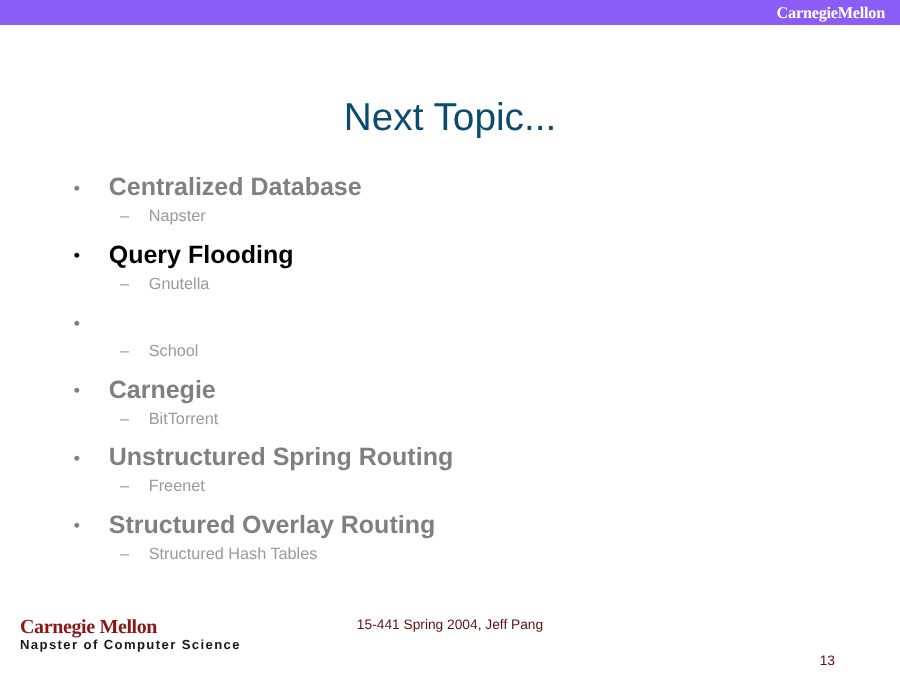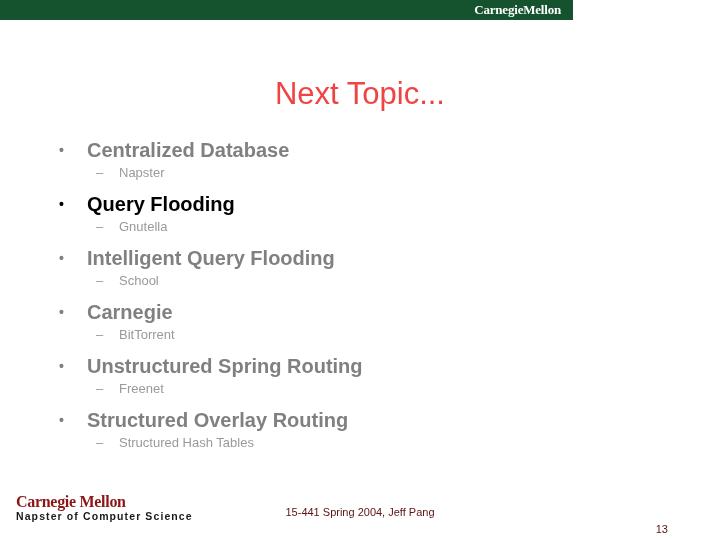--- a/index.html
+++ b/index.html
@@ -13,23 +13,23 @@
     font-family: "Liberation Sans", sans-serif;
     overflow: hidden;
     position: relative;
   }
 
   
   .header-band {
     position: absolute;
     left: 0;
     top: 0;
-    width: 573px;
+    width: 720px;
     height: 20px;
-    background: #14532d;
+    background: #8b5cf6;
   }
   .header-logo {
     position: absolute;
     right: 12px;
     top: 1px;
     color: #ffffff;
     font-family: "Liberation Serif", serif;
     font-weight: bold;
     font-size: 13px;
     letter-spacing: -0.2px;
@@ -38,21 +38,21 @@
   }
 
   
   .slide-title {
     position: absolute;
     left: 0;
     top: 76px;
     width: 720px;
     text-align: center;
     font-size: 31px;
-    color: #ef4444;
+    color: #0c4a6e;
     font-weight: normal;
     letter-spacing: 0px;
   }
 
   
   .body-list {
     position: absolute;
     left: 0;
     top: 138px;
     width: 720px;
@@ -122,21 +122,21 @@
     font-family: "Liberation Sans", sans-serif;
     font-weight: bold;
     font-size: 10.5px;
     color: #1a1a1a;
     display: block;
     letter-spacing: 1.1px;
   }
   .footer-center {
     position: absolute;
     left: 0;
-    top: 26px;
+    top: 14px;
     width: 720px;
     text-align: center;
     font-size: 11px;
     color: #5c1212;
   }
   .footer-page {
     position: absolute;
     right: 52px;
     top: 22px;
     font-size: 11px;
@@ -158,21 +158,21 @@
       <div class="bullet-row"><span class="marker">•</span><span>Centralized Database</span></div>
       <div class="sub-row"><span class="marker">–</span><span>Napster</span></div>
     </div>
     <div class="group-gap"></div>
     <div class="bullet-group">
       <div class="bullet-row active"><span class="marker">•</span><span>Query Flooding</span></div>
       <div class="sub-row"><span class="marker">–</span><span>Gnutella</span></div>
     </div>
     <div class="group-gap"></div>
     <div class="bullet-group">
-      <div class="bullet-row"><span class="marker">•</span><span>Intelligent Query Flooding</span></div>
+      <div class="bullet-row"><span class="marker">•</span></div>
       <div class="sub-row"><span class="marker">–</span><span>School</span></div>
     </div>
     <div class="group-gap"></div>
     <div class="bullet-group">
       <div class="bullet-row"><span class="marker">•</span><span>Carnegie</span></div>
       <div class="sub-row"><span class="marker">–</span><span>BitTorrent</span></div>
     </div>
     <div class="group-gap"></div>
     <div class="bullet-group">
       <div class="bullet-row"><span class="marker">•</span><span>Unstructured Spring Routing</span></div>

